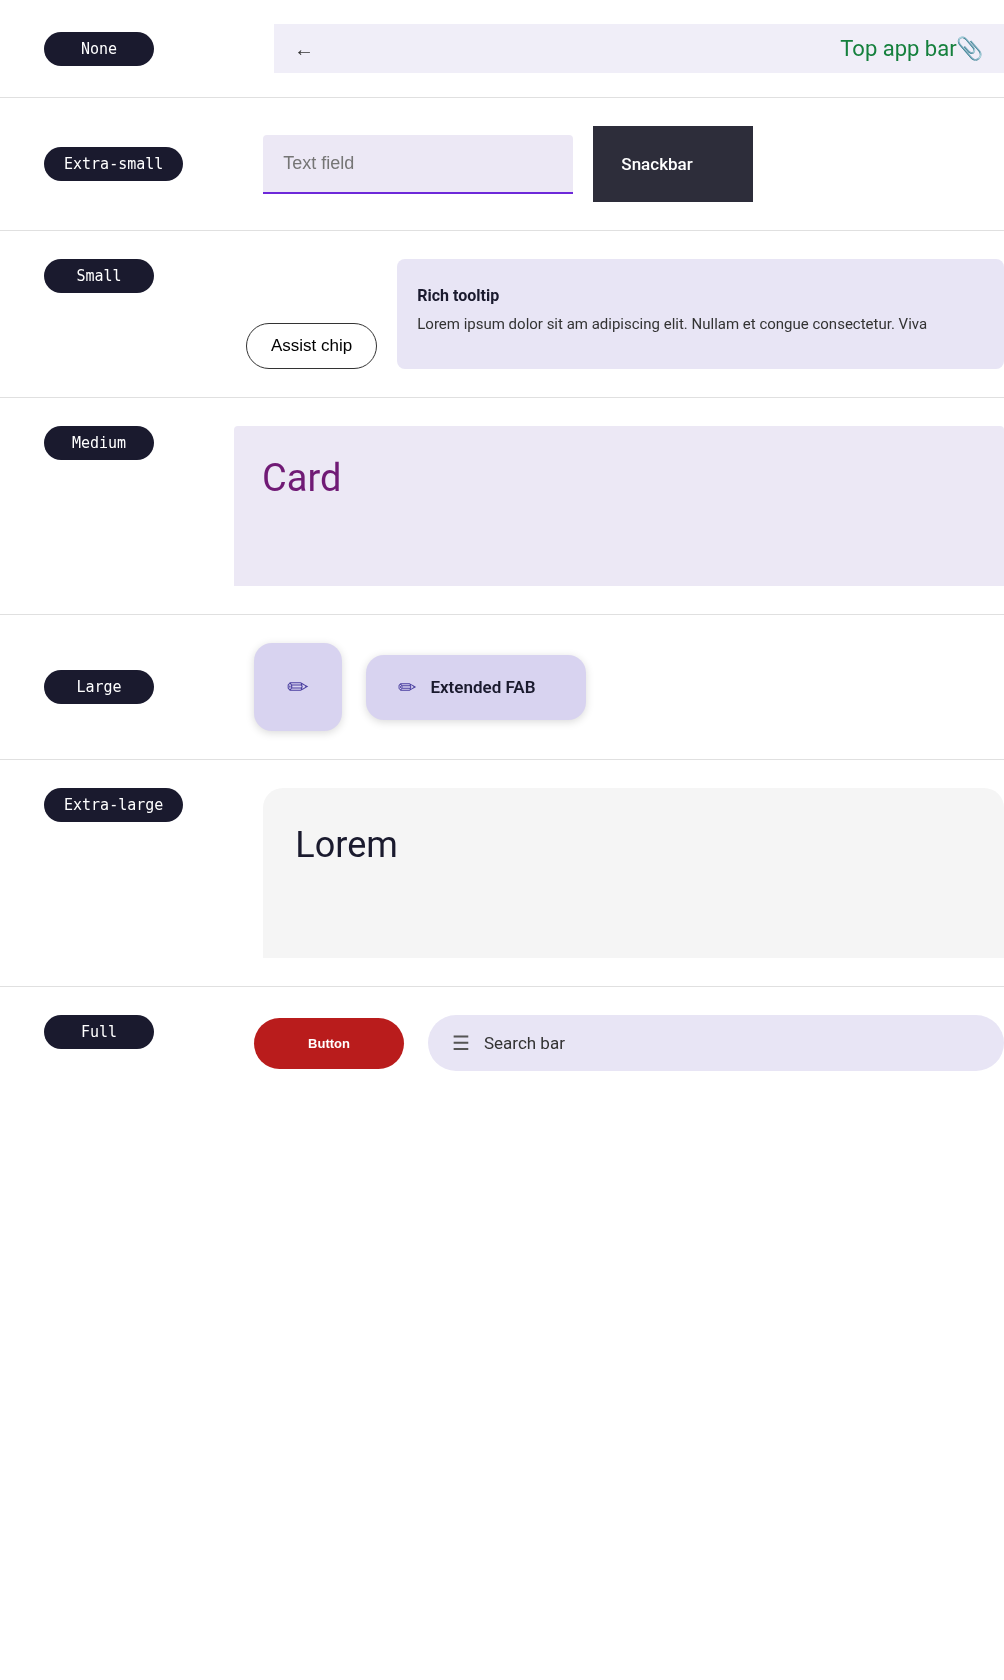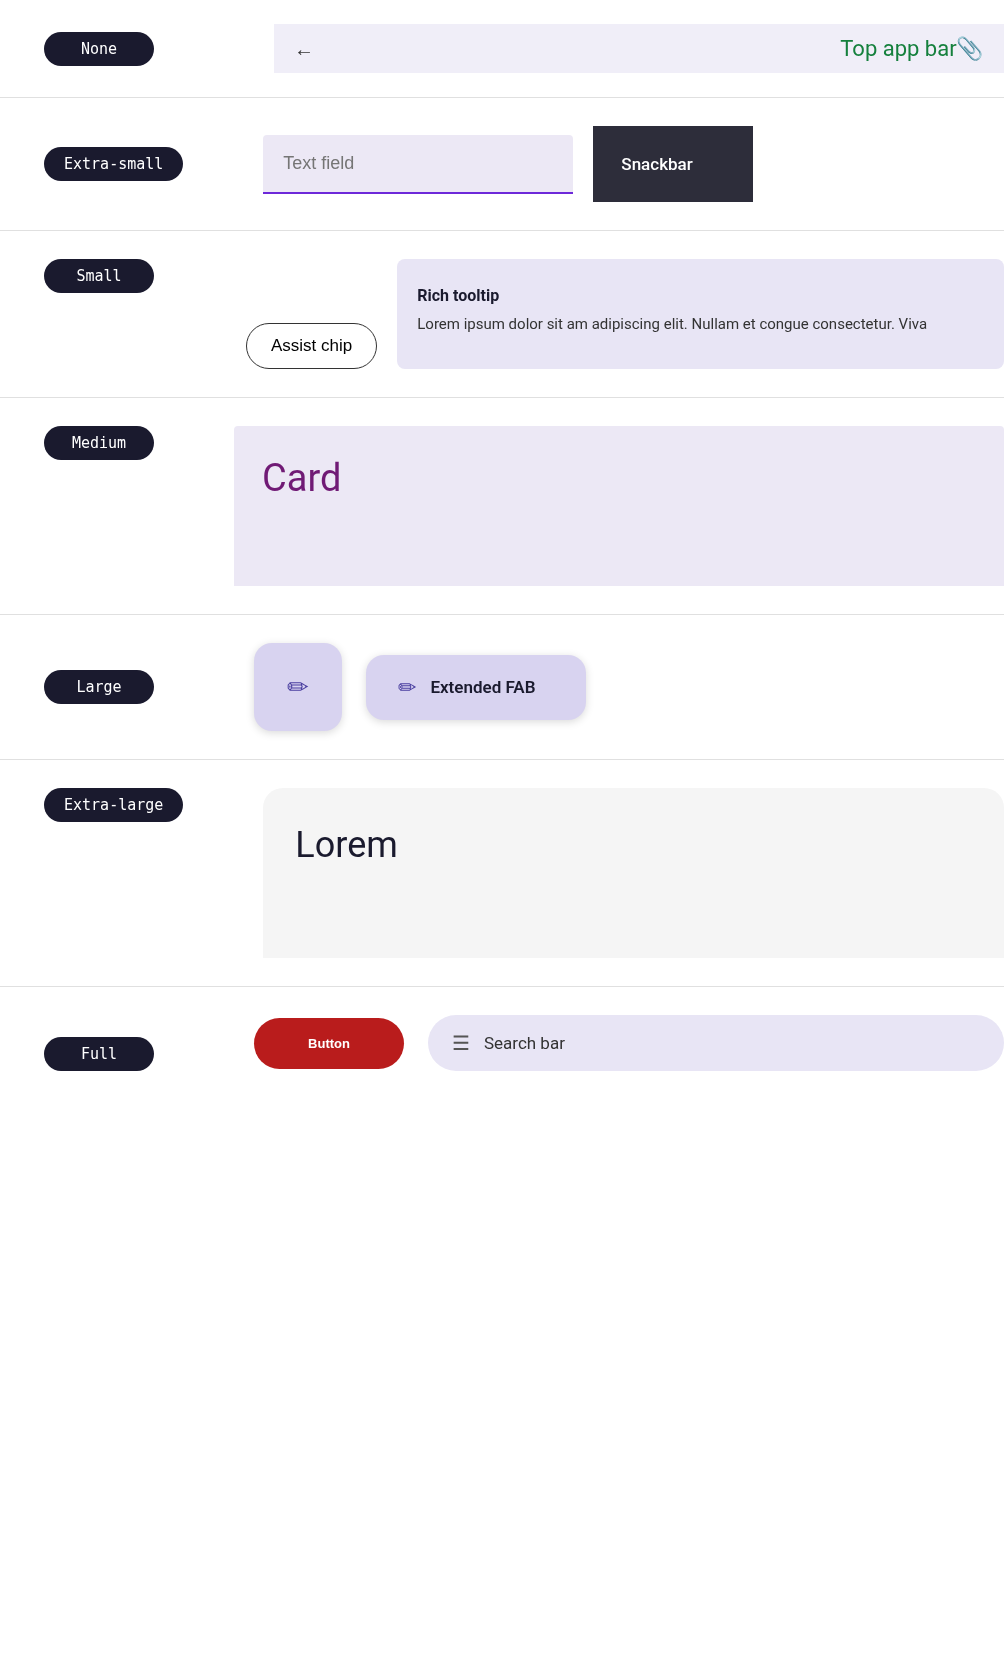--- a/index.html
+++ b/index.html
@@ -244,21 +244,21 @@
     }
 
     .dialog-title {
       font-size: 36px;
       font-weight: 400;
       color: #1a1a2e;
     }
 
     
     .row-7 {
-      align-items: flex-end;
+      align-items: flex-start;
       gap: 20px;
       border-bottom: none;
     }
 
     .row-7-content {
       display: flex;
       align-items: center;
       margin-left: 80px;
       gap: 24px;
       flex: 1;

